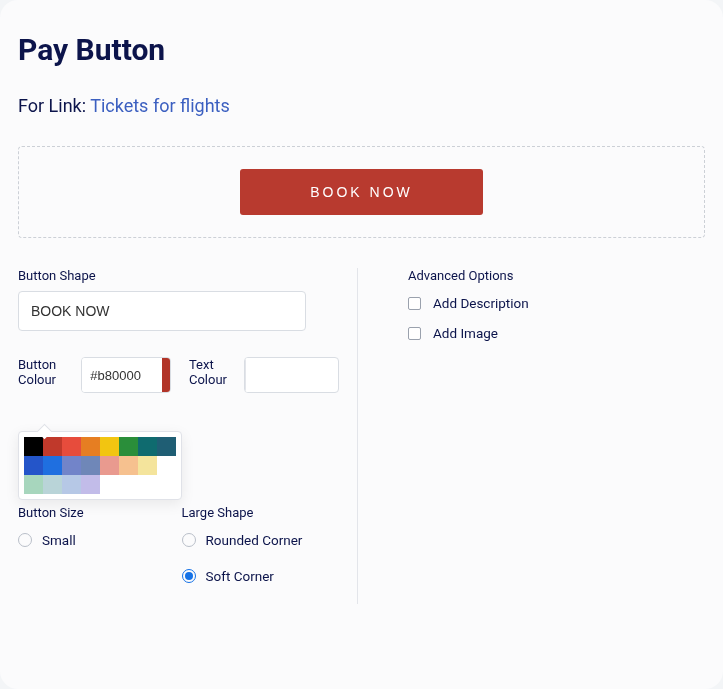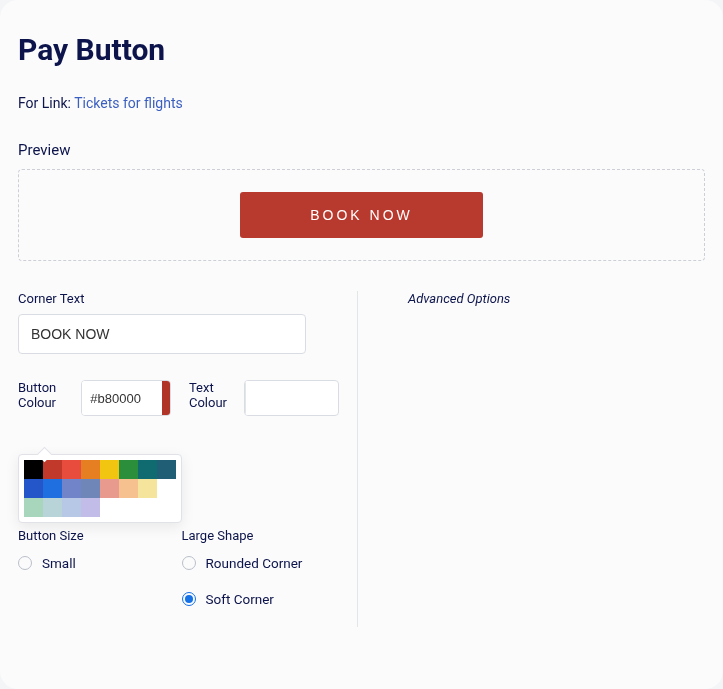--- a/index.html
+++ b/index.html
@@ -17,21 +17,21 @@
     margin: 0;
     min-height: 689px;
   }
   .title {
     font-size: 30px;
     font-weight: 700;
     color: #0c144b;
     margin: 14px 0 28px 0;
   }
   .for-link {
-    font-size: 14px;
+    font-size: 18px;
     color: #0c144b;
     margin-bottom: 30px;
   }
   .for-link .link-name { color: #3b5fc0; }
   .preview-label {
     font-size: 15px;
     color: #0c144b;
     margin-bottom: 10px;
   }
   .preview-box {
@@ -58,21 +58,20 @@
     display: flex;
   }
   .left {
     width: 340px;
     padding-right: 18px;
     border-right: 1px solid #e3e5ea;
   }
   .right {
     flex: 1;
     padding-left: 50px;
-    font-style: italic;
   }
   .field-label {
     font-size: 13px;
     color: #0c144b;
     margin-bottom: 8px;
   }
   .text-input {
     width: 288px;
     height: 40px;
     border: 1px solid #d9dde3;
@@ -196,29 +195,28 @@
 </head>
 <body>
 
 <div class="card">
   <h1 class="title">Pay Button</h1>
 
   <div class="for-link">
     <span>For Link: </span><span class="link-name">Tickets for flights</span>
   </div>
 
-  <div class="preview-label">Preview</div>
   <div class="preview-box">
     <button class="preview-btn">BOOK NOW</button>
   </div>
 
   <div class="cols">
     <div class="left">
 
-      <div class="field-label">Corner Text</div>
+      <div class="field-label">Button Shape</div>
       <input class="text-input" value="BOOK NOW" style="">
 
       <div class="row2">
         <div class="col-inner pos-rel">
           <div class="field-label">Button Colour</div>
           <div class="color-input-wrap">
             <input class="color-input" value="#b80000" style="">
             <div class="swatch" id="btn-swatch" style="background: rgb(177, 52, 40);"></div>
           </div>
 
@@ -288,15 +286,25 @@
                 <span>Soft Corner</span>
               </div>
             </div>
         </div>
       </div>
 
     </div>
 
     <div class="right">
       <div class="field-label">Advanced Options</div>
+      <div id="adv-opts">
+          <div class="check-item">
+            <span class="checkbox"></span>
+            <span>Add Description</span>
+          </div>
+          <div class="check-item">
+            <span class="checkbox"></span>
+            <span>Add Image</span>
+          </div>
+        </div>
     </div>
   </div>
 </div>
 
 </body></html>

